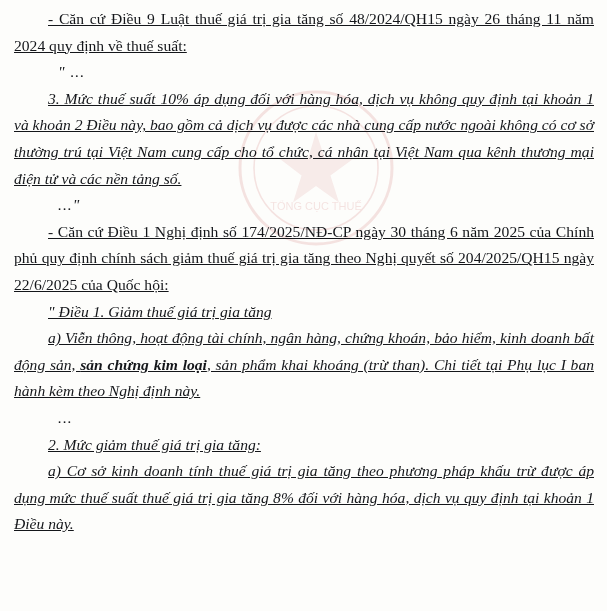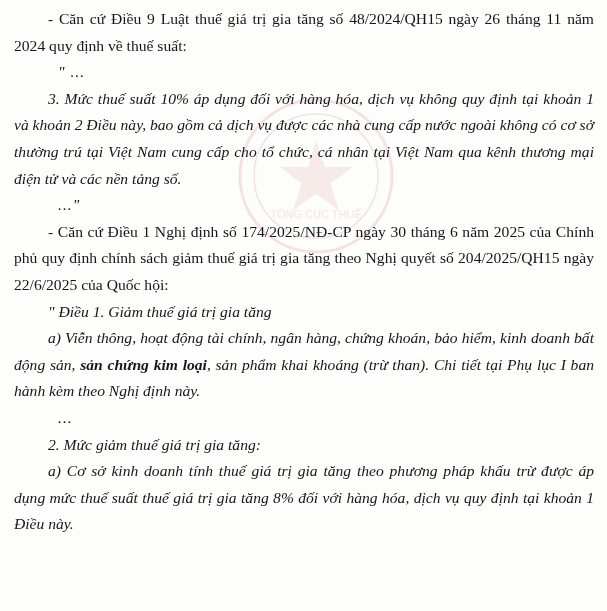--- a/index.html
+++ b/index.html
@@ -31,35 +31,36 @@
     line-height: 26.6px;
     text-align: justify;
     text-justify: inter-word;
   }
   p {
     margin: 0;
     padding: 0;
   }
   .indent {
     text-indent: 34px;
+    text-decoration: underline;
   }
   .ital {
     font-style: italic;
   }
   .bold {
     font-weight: bold;
   }
   .dots {
     text-indent: 44px;
     letter-spacing: 1px;
   }
   .watermark {
     position: absolute;
     left: 236px;
-    top: 96px;
+    top: 88px;
     width: 160px;
     height: 160px;
     opacity: 0.13;
     pointer-events: none;
   }
   .watermark svg {
     display: block;
   }
   .no-sel {
     -webkit-user-select: none;

